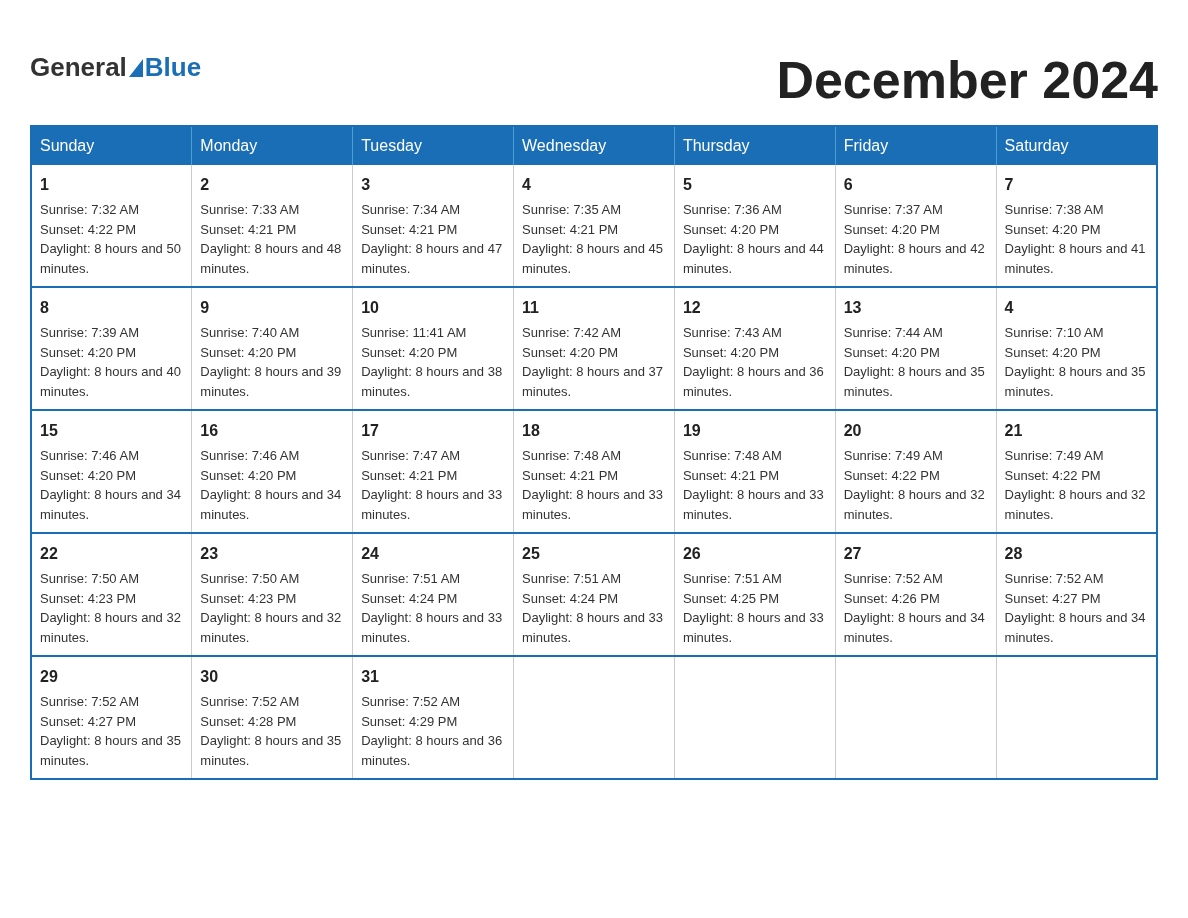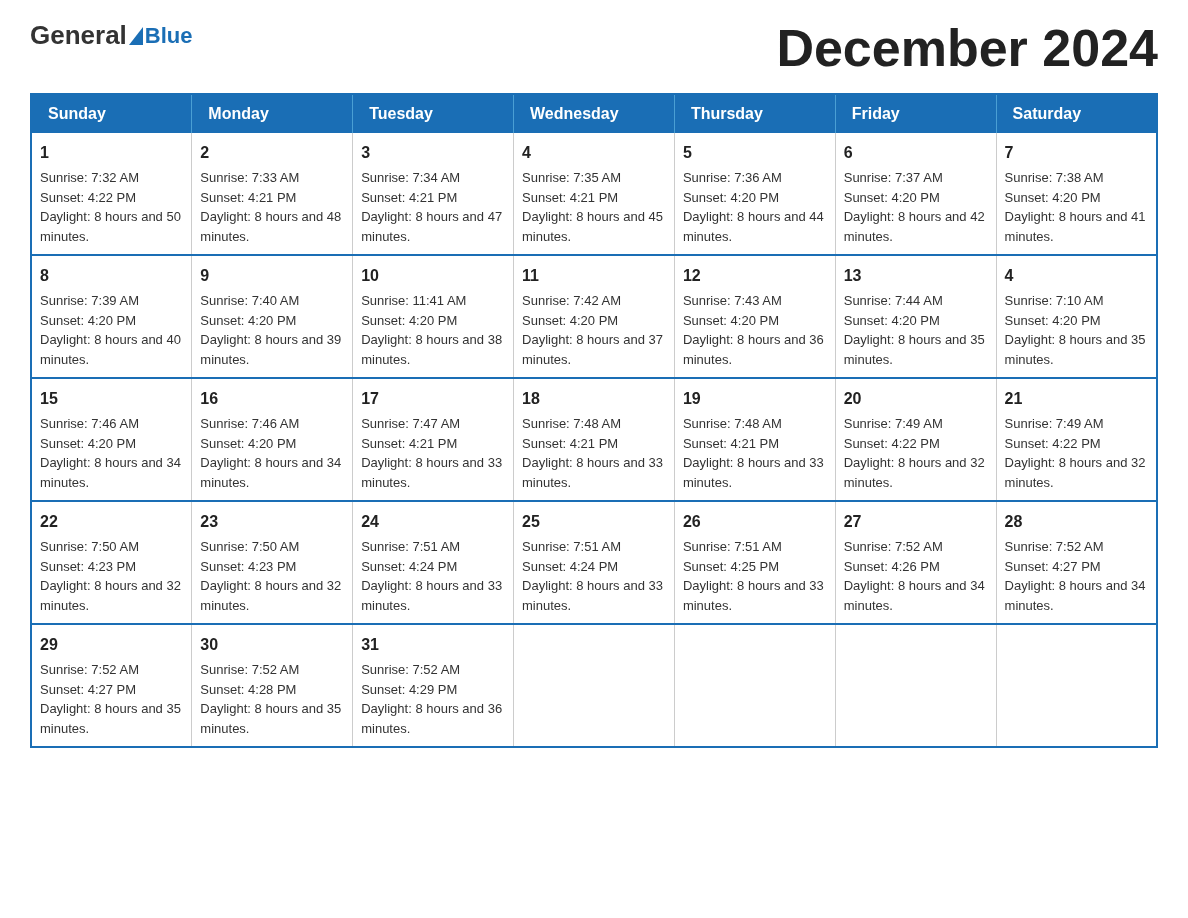--- a/index.html
+++ b/index.html
@@ -8,20 +8,21 @@
       background: #fff;
       width: 1188px;
       min-height: 918px;
       padding: 20px 30px;
     }
     .header {
       display: flex;
       justify-content: space-between;
       align-items: flex-start;
       margin-bottom: 16px;
+      margin-top: 32px;
     }
     .logo {
       display: flex;
       flex-direction: column;
       align-items: flex-start;
     }
     .logo-text {
       display: flex;
       align-items: center;
       font-size: 26px;
@@ -32,21 +33,21 @@
     .logo-triangle {
       width: 0; height: 0;
       border-left: 14px solid transparent;
       border-right: 0px solid transparent;
       border-bottom: 18px solid #1a6eb5;
       margin: 0 2px;
       display: inline-block;
     }
     .logo-blue {
       color: #1a6eb5;
-      font-size: 22px;
+      font-size: 26px;
       font-weight: bold;
     }
     .title-section {
       text-align: right;
     }
     .month-title {
       font-size: 52px;
       font-weight: bold;
       color: #222;
       line-height: 1.1;
@@ -58,22 +59,22 @@
     }
     .calendar {
       width: 100%;
       border-collapse: collapse;
       border: 2px solid #1a6eb5;
     }
     .calendar thead tr th {
       background-color: #1a6eb5;
       color: #fff;
       font-size: 16px;
-      font-weight: bold;
-      padding: 10px 16px;
+      font-weight: normal;
+      padding: 10px 8px;
       text-align: left;
       border-right: 1px solid #4a9fd4;
     }
     .calendar thead tr th:last-child {
       border-right: none;
     }
     .calendar tbody tr td {
       vertical-align: top;
       padding: 8px 8px;
       border-right: 1px solid #ccc;

